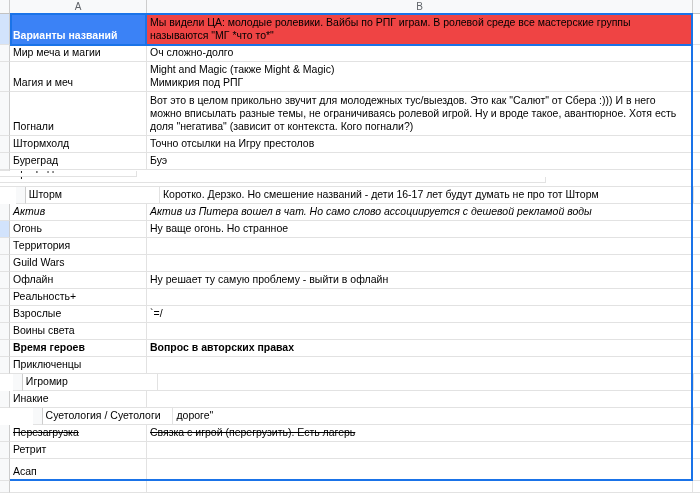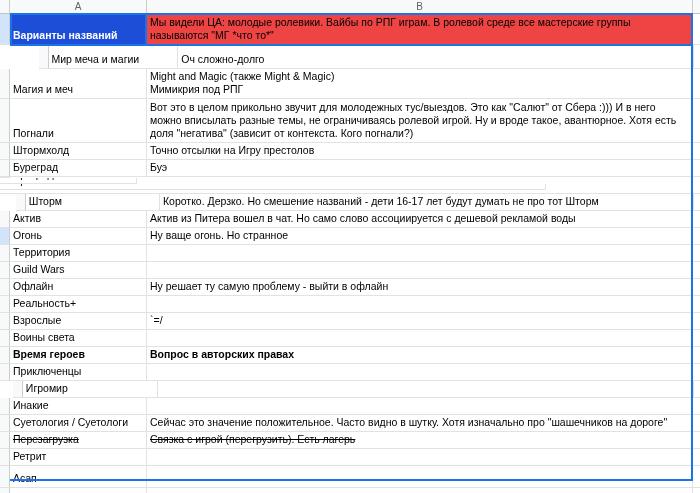--- a/index.html
+++ b/index.html
@@ -18,21 +18,21 @@
   .row{display:flex;box-sizing:border-box;}
   .rowhead{width:10px;box-sizing:border-box;background:#f8f9fa;border-right:1px solid #cdcdcd;
            border-bottom:1px solid #e2e2e2;}
   .row.hl .rowhead{background:#d2e3fc;}
   .cell{box-sizing:border-box;border-right:1px solid #e2e2e2;border-bottom:1px solid #e2e2e2;
         font-size:10.5px;line-height:13px;color:#000;display:flex;align-items:flex-end;
         padding:1px 3px 2px 3px;overflow:hidden;white-space:pre-line;word-break:normal;}
   .col-a{width:137px;}
   .col-b{width:546px;}
   .col-c{flex:1;border-right:none;}
-  .title-row .col-a{background:#1d4ed8;color:#fff;font-weight:bold;}
+  .title-row .col-a{background:#3b82f6;color:#fff;font-weight:bold;}
   .title-row .col-b{background:#ef4444;}
   .strike .col-a,.strike .col-b{text-decoration:line-through;}
   
   .sel{position:absolute;pointer-events:none;}
   .sel-row1{left:10px;top:13px;width:683px;height:33px;border:2px solid #1a73e8;box-sizing:border-box;}
   .sel-div{left:145px;top:13px;width:2px;height:33px;background:#1a73e8;}
   .sel-right{left:691px;top:45px;width:2px;height:436px;background:#1a73e8;}
   .sel-bottom{left:10px;top:479px;width:683px;height:2px;background:#1a73e8;}
 </style>
 </head>
@@ -47,21 +47,21 @@
     <div class="colhead cH-c"></div>
   </div>
 
   <div>
       <div class="row title-row hl" style="height: 31px;">
         <div class="rowhead"></div>
         <div class="cell col-a">Варианты названий</div>
         <div class="cell col-b">Мы видели ЦА: молодые ролевики. Вайбы по РПГ играм. В ролевой среде все мастерские группы называются "МГ *что то*"</div>
         <div class="cell col-c"></div>
       </div>
-      <div class="row" style="height: 24px; padding-left: 39px;">
+      <div class="row" style="height: 17px;">
         <div class="rowhead"></div>
         <div class="cell col-a">Мир меча и магии</div>
         <div class="cell col-b">Оч сложно-долго</div>
         <div class="cell col-c"></div>
       </div>
       <div class="row" style="height: 30px;">
         <div class="rowhead"></div>
         <div class="cell col-a">Магия и меч</div>
         <div class="cell col-b">Might and Magic (также Might &amp; Magic)
 Мимикрия под РПГ</div>
@@ -90,21 +90,21 @@
         <div class="cell col-a">Ветроград</div>
         <div class="cell col-b">Ветряки</div>
         <div class="cell col-c"></div>
       </div>
       <div class="row" style="height: 17px; padding-left: 16px;">
         <div class="rowhead"></div>
         <div class="cell col-a">Шторм</div>
         <div class="cell col-b">Коротко. Дерзко. Но смешение названий - дети 16-17 лет будут думать не про тот Шторм</div>
         <div class="cell col-c"></div>
       </div>
-      <div class="row" style="height: 17px;">
+      <div class="row" style="height: 17px; font-style: italic;">
         <div class="rowhead"></div>
         <div class="cell col-a">Актив</div>
         <div class="cell col-b">Актив из Питера вошел в чат. Но само слово ассоциируется с дешевой рекламой воды</div>
         <div class="cell col-c"></div>
       </div>
       <div class="row hl" style="height: 17px;">
         <div class="rowhead"></div>
         <div class="cell col-a">Огонь</div>
         <div class="cell col-b">Ну ваще огонь. Но странное</div>
         <div class="cell col-c"></div>
@@ -162,21 +162,21 @@
         <div class="cell col-a">Игромир</div>
         <div class="cell col-b"></div>
         <div class="cell col-c"></div>
       </div>
       <div class="row" style="height: 17px;">
         <div class="rowhead"></div>
         <div class="cell col-a">Инакие</div>
         <div class="cell col-b"></div>
         <div class="cell col-c"></div>
       </div>
-      <div class="row" style="height: 17px;">
+      <div class="row" style="height: 17px; margin-left: 33px;">
         <div class="rowhead"></div>
         <div class="cell col-a">Суетология / Суетологи</div>
         <div class="cell col-b">Сейчас это значение положительное. Часто видно в шутку. Хотя изначально про "шашечников на дороге"</div>
         <div class="cell col-c"></div>
       </div>
       <div class="row strike" style="height: 17px;">
         <div class="rowhead"></div>
         <div class="cell col-a">Перезагрузка</div>
         <div class="cell col-b">Связка с игрой (перегрузить). Есть лагерь</div>
         <div class="cell col-c"></div>

